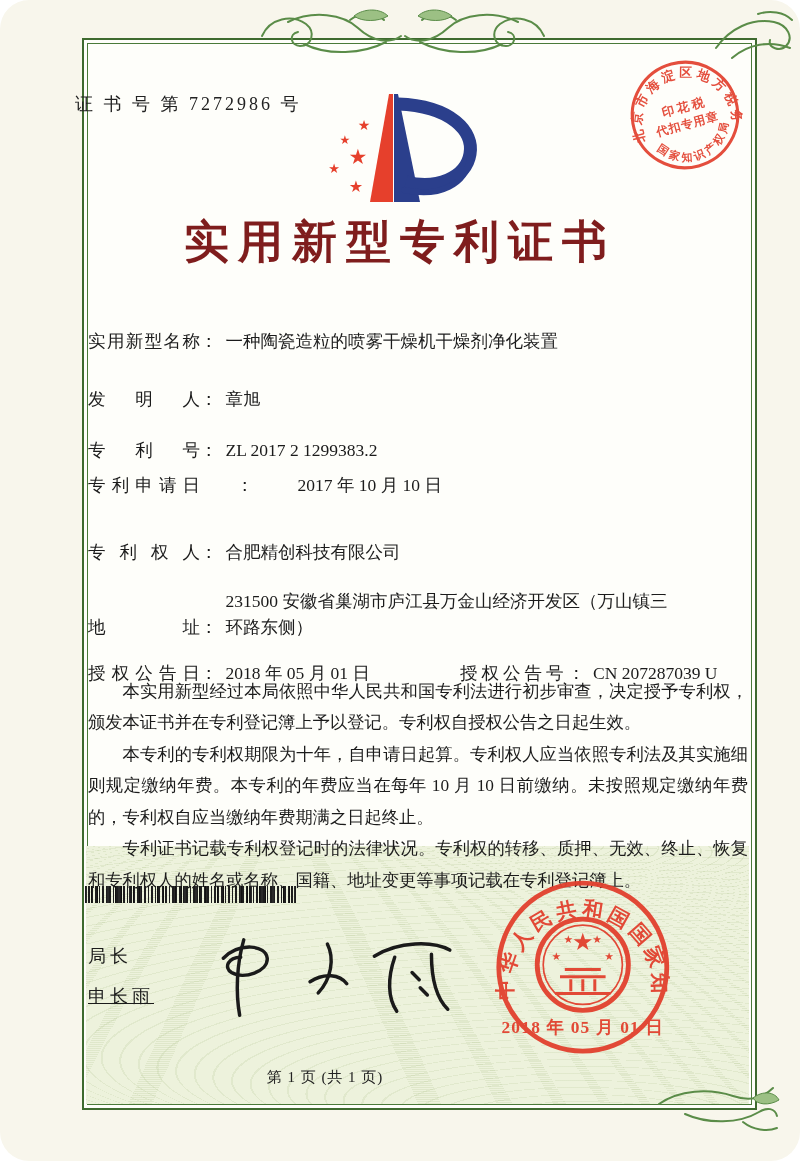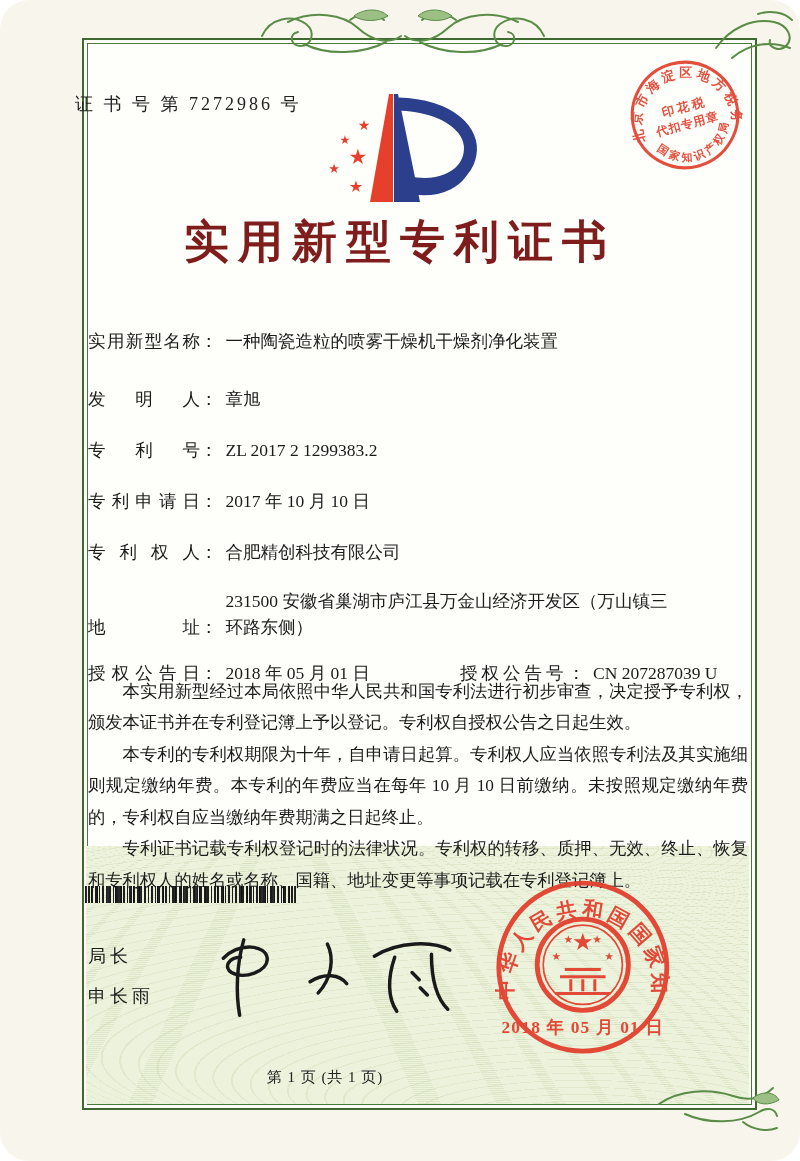--- a/index.html
+++ b/index.html
@@ -47,21 +47,21 @@
   .paras{left:88px;top:666px;width:660px;font-size:17.3px;line-height:1.82;text-align:justify;margin-top:10px;}
   .paras p{margin:0;text-indent:2em;}
   .barcode{
     left:85px;top:886px;width:212px;height:17px;
     background-image:
       repeating-linear-gradient(90deg,#1d1d1d 0 1.5px,transparent 1.5px 3.5px),
       repeating-linear-gradient(90deg,#101010 0 1px,transparent 1px 6px),
       repeating-linear-gradient(90deg,#2a2a2a 0 2px,transparent 2px 11px);
   }
   .sig-title{left:88px;top:944px;font-size:18px;letter-spacing:4px;}
-  .sig-name{left:88px;top:984px;font-size:18px;letter-spacing:4px;}
+  .sig-name{left:88px;top:984px;font-size:18px;letter-spacing:4px;text-decoration:underline;}
   .footer{left:0;top:1068px;width:650px;text-align:center;font-size:15px;color:#222;letter-spacing:1px;}
   svg text{font-family:"Liberation Serif","DejaVu Serif",serif;}
   .stamp-tax{left:628px;top:58px;width:114px;height:114px;transform:rotate(-15deg);opacity:.92;}
   .seal-main{left:476px;top:876px;width:216px;height:216px;opacity:.95;}
   .signature-svg{left:205px;top:922px;width:255px;height:100px;}
   .logo{left:300px;top:88px;width:200px;height:130px;}
   .orn{color:#5a8c48;}
 </style>
 </head>
 <body>
@@ -154,21 +154,21 @@
       <span class="colon">：</span>
     <span class="val">章旭</span>
   </div>
 
   <div class="abs row" style="top:437px;">
     <span class="lbl">专利号</span>
       <span class="colon">：</span>
     <span class="val">ZL 2017 2 1299383.2</span>
   </div>
 
-  <div class="abs row" style="top:488px;">
+  <div class="abs row" style="top:472px;gap:36px;">
     <span class="lbl">专利申请日</span>
       <span class="colon">：</span>
     <span class="val">2017 年 10 月 10 日</span>
   </div>
 
   <div class="abs row" style="top:539px;">
     <span class="lbl">专利权人</span>
       <span class="colon">：</span>
     <span class="val">合肥精创科技有限公司</span>
   </div>

